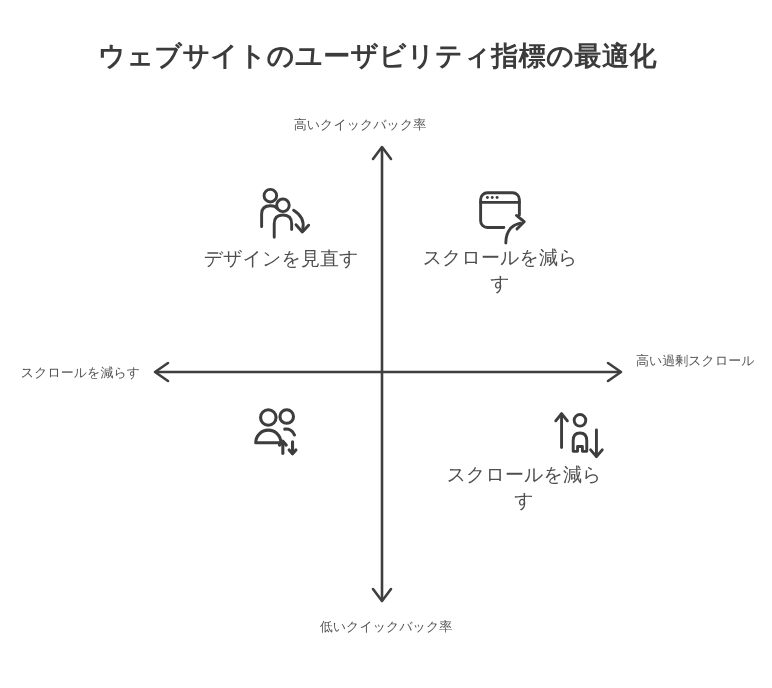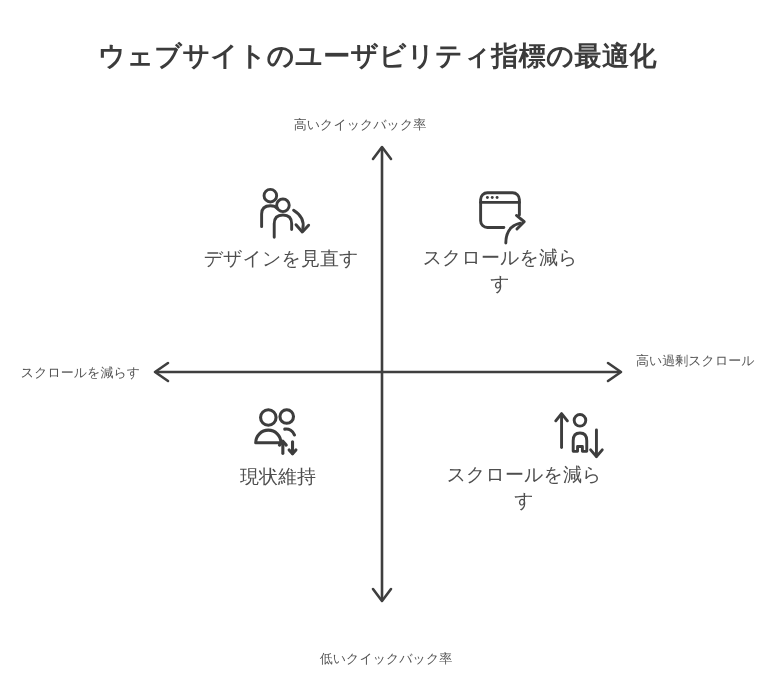--- a/index.html
+++ b/index.html
@@ -29,21 +29,21 @@
     pointer-events: none;
   }
   .axis-label {
     position: absolute;
     font-size: 13px;
     color: #555555;
     line-height: 18px;
     white-space: nowrap;
   }
   .axis-label.top    { top: 116px; left: 0; width: 660px; text-align: center; margin-left: 30px; }
-  .axis-label.bottom { top: 618px; left: 0; width: 772px; text-align: center; margin-top: 32px; }
+  .axis-label.bottom { top: 618px; left: 0; width: 772px; text-align: center; }
   .axis-label.left   { top: 364px; right: 632px; text-align: right; }
   .axis-label.right  { top: 352px; left: 636px; text-align: left; }
   .quad {
     position: absolute;
     width: 220px;
     display: flex;
     flex-direction: column;
     align-items: center;
     text-align: center;
     font-family: Liberation Serif, serif;
@@ -110,21 +110,20 @@
     <svg class="icon" viewBox="0 0 64 64" fill="none" stroke="#3d3d3d" stroke-width="3.2" stroke-linecap="round" stroke-linejoin="round">
       <circle cx="22" cy="16" r="8"></circle>
       <circle cx="41" cy="15" r="7"></circle>
       <path d="M9 42 a13 13 0 0 1 26 0 z"></path>
       <path d="M39 28 a9 9 0 0 1 10 6"></path>
       <path d="M37 53 V41"></path>
       <path d="M33.5 44.5 L37 40.5 L40.5 44.5"></path>
       <path d="M47 41 V53"></path>
       <path d="M43.5 49.5 L47 53.5 L50.5 49.5"></path>
     </svg>
-    <div class="label">現状維持</div>
   </div>
 
   <div class="quad br">
     <svg class="icon" viewBox="0 0 64 64" fill="none" stroke="#3d3d3d" stroke-width="3" stroke-linecap="round" stroke-linejoin="round">
       <path d="M14 49 V15"></path>
       <path d="M8 21.5 L14 14 L20 21.5"></path>
       <circle cx="33" cy="21" r="6"></circle>
       <path d="M26 53 V42 q0 -8 7 -8 q7 0 7 8 v11 h-4.5 v-5 h-5 v5 z"></path>
       <path d="M50 31 V58"></path>
       <path d="M44 51.5 L50 58.5 L56 51.5"></path>

